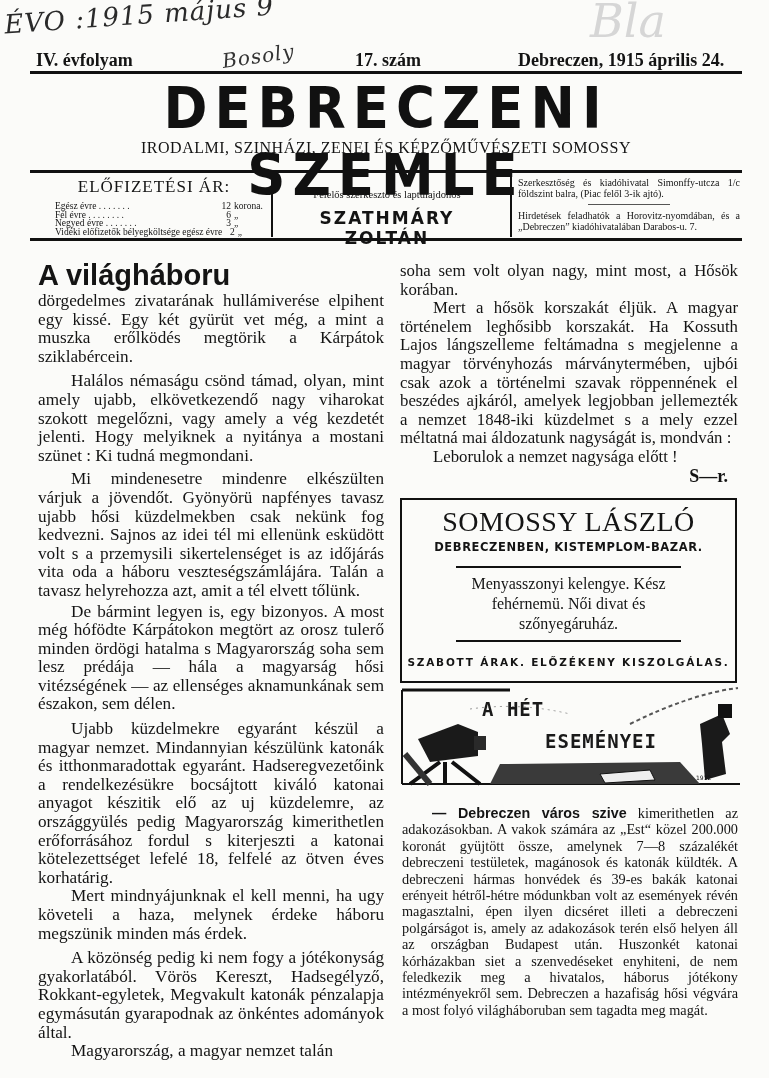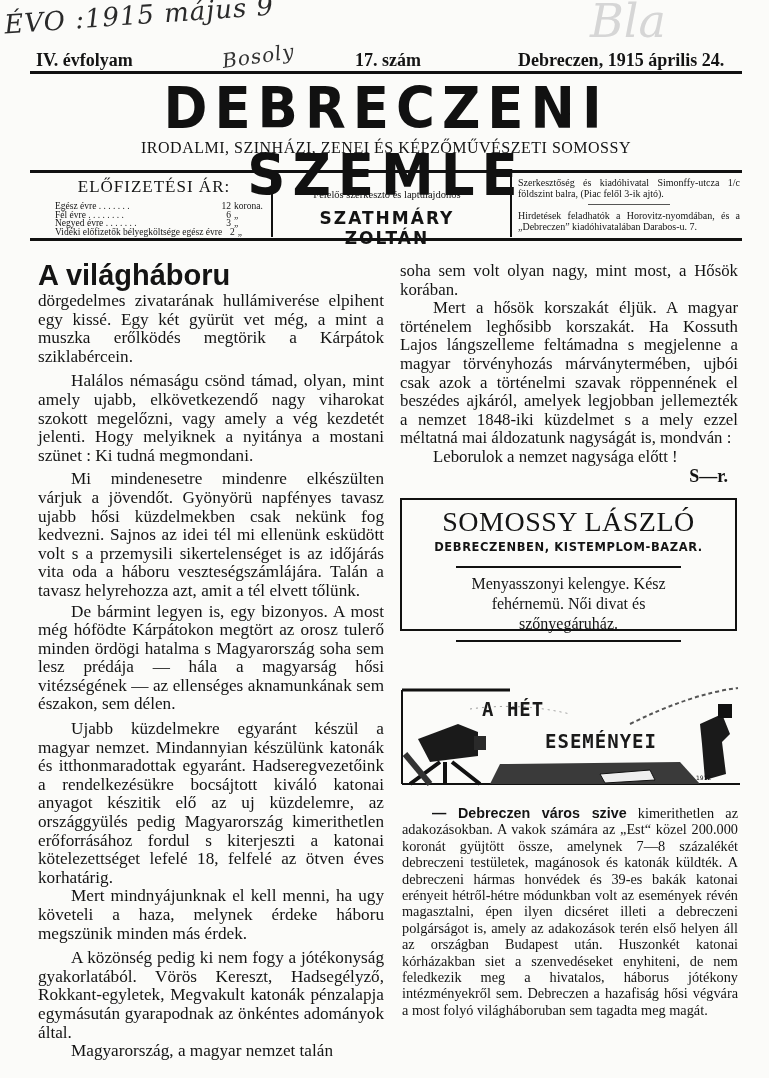--- a/index.html
+++ b/index.html
@@ -43,21 +43,21 @@
   }
   .addr { font-size: 10px; line-height: 11px; text-align: justify; }
   
   .col { position:absolute; font-size: 17.2px; line-height: 18.6px; text-align: justify; }
   .col p { margin: 0; }
   .col p.ind { text-indent: 33px; }
   .headline { font-size: 29px; font-weight: bold; text-align:left; line-height: 34px; font-family: "Liberation Sans", sans-serif; }
   .rcol { font-size: 16.8px; line-height: 18.6px; }
   .sig { text-align: right; font-weight: bold; font-size: 18px; padding-right: 10px; }
   
-  .ad { position:absolute; left: 400px; top: 498px; width: 337px; height: 133px; border: 2px solid #111; box-sizing: border-box; }
+  .ad { position:absolute; left: 400px; top: 498px; width: 337px; height: 185px; border: 2px solid #111; box-sizing: border-box; }
   .ad-name { font-size: 28px; text-align:center; margin-top: 6px; letter-spacing: 0.5px; }
   .ad-loc { font-family: "DejaVu Sans", sans-serif; font-weight:bold; font-size: 11.5px; text-align:center; letter-spacing: 0.6px; margin-top: 2px;}
   .ad-rule { height: 2px; background:#111; margin: 12px 54px 0 54px; }
   .ad-desc { font-size: 16px; text-align:center; line-height: 20px; margin-top: 6px; }
   .ad-foot { font-family: "DejaVu Sans", sans-serif; font-weight:bold; font-size: 10.5px; text-align:center; letter-spacing: 1.8px; margin-top: 14px; }
   
   .illus { position:absolute; left: 400px; top: 684px; width: 342px; height: 102px; overflow:hidden; }
   .illus-text { font-family: "DejaVu Sans Mono", monospace; font-weight: bold; font-size: 19px; color: #1a1a1a; letter-spacing: 1px; }
   .news { position:absolute; left: 402px; top: 805px; width: 336px; font-size: 14.3px; line-height: 16.4px; text-align: justify; }
   .news p { margin: 0; text-indent: 30px; }
@@ -142,20 +142,21 @@
   <p class="ind">Leborulok a nemzet nagysága előtt !</p>
   <div class="sig">S—r.</div>
 </div>
 
 <div class="ad">
   <div class="ad-name">SOMOSSY LÁSZLÓ</div>
   <div class="ad-loc">DEBRECZENBEN, KISTEMPLOM-BAZAR.</div>
   <div class="ad-rule"></div>
   <div class="ad-desc" style="padding:0 50px;">Menyasszonyi kelengye. Kész fehérnemü. Női divat és szőnyegáruház.</div>
   <div class="ad-rule" style="margin-top:6px;"></div>
+  <div class="ad-foot">SZABOTT ÁRAK. ELŐZÉKENY KISZOLGÁLAS.</div>
 </div>
 
 <div class="illus">
   <svg width="342" height="102" viewBox="0 0 342 102">
 
     <line x1="2" y1="6" x2="110" y2="6" stroke="#111" stroke-width="3"></line>
     <line x1="2" y1="6" x2="2" y2="100" stroke="#111" stroke-width="2"></line>
     <line x1="2" y1="100" x2="340" y2="100" stroke="#111" stroke-width="2"></line>
 
     <path d="M230 40 Q290 10 338 4" stroke="#555" stroke-width="2" fill="none" stroke-dasharray="4 3"></path>

